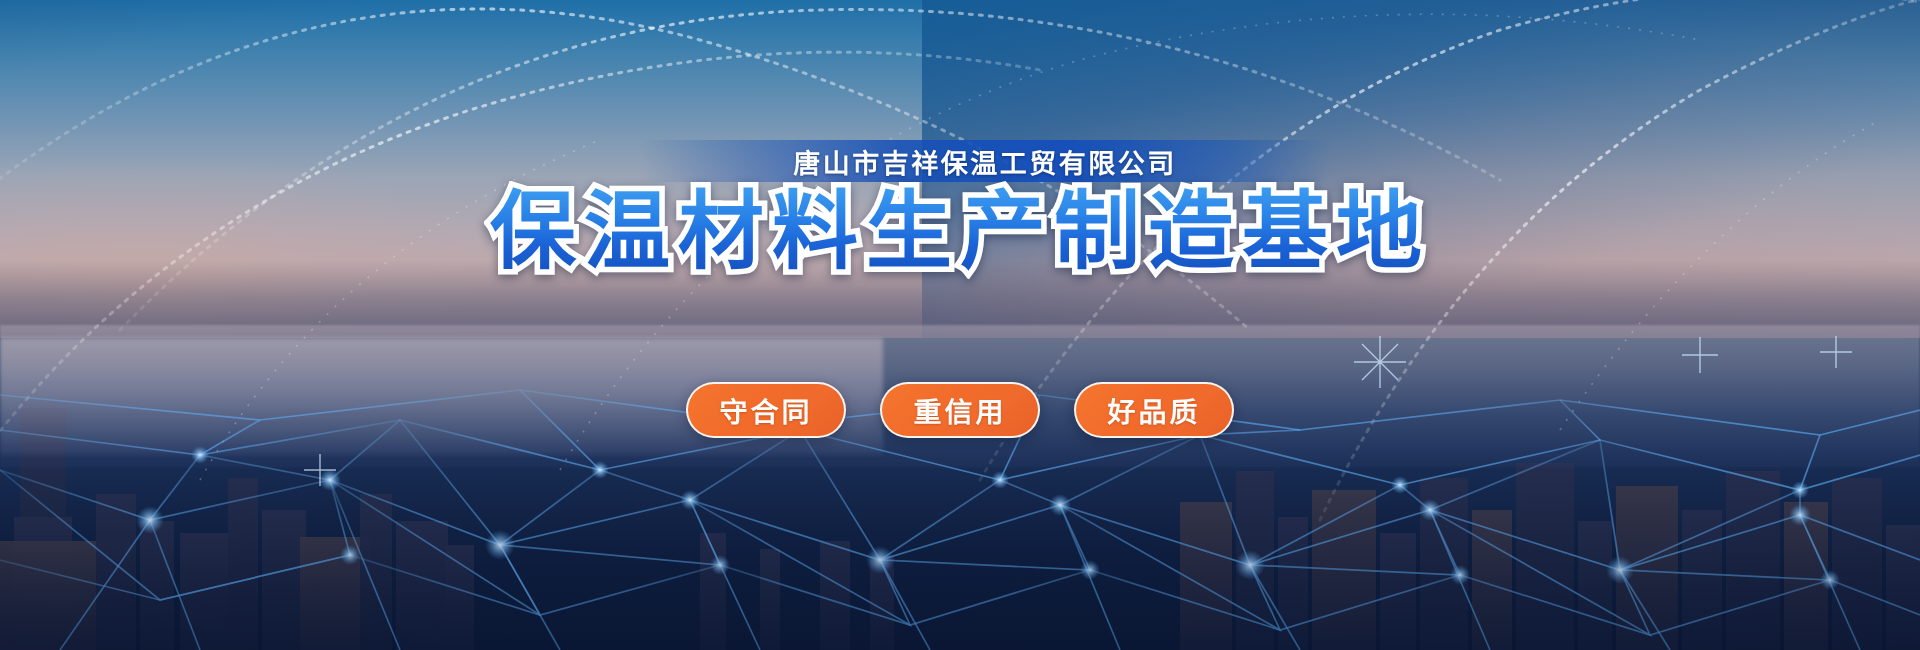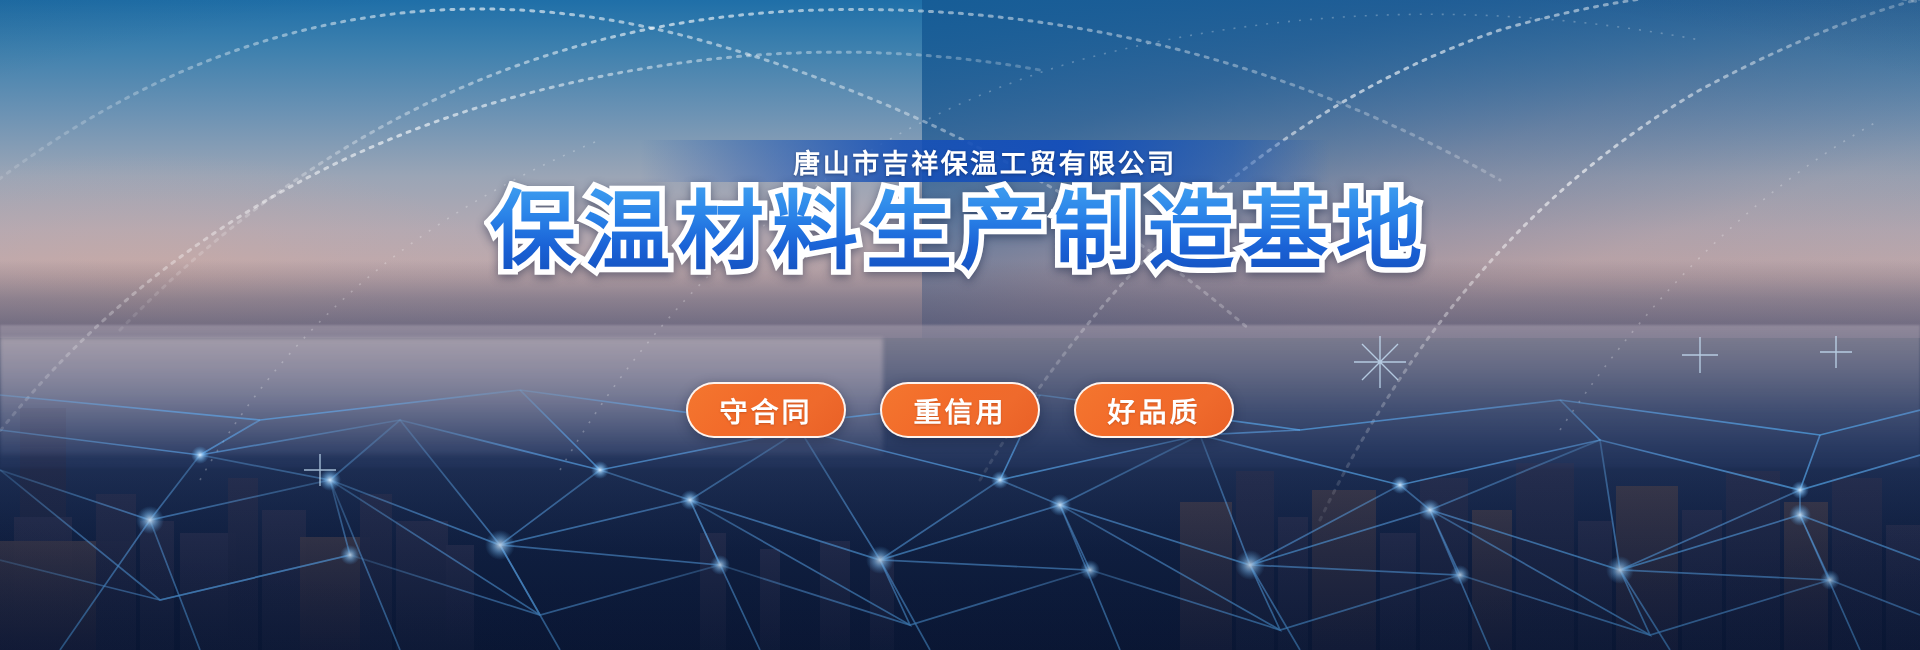--- a/index.html
+++ b/index.html
@@ -10,21 +10,21 @@
   }
   body {
     font-family: "Liberation Sans", "DejaVu Sans", sans-serif;
   }
 
   .banner {
     position: relative;
     width: 1920px;
     height: 650px;
     overflow: hidden;
-    background: #737373;
+    background: #0c4a6e;
     user-select: none;
   }
 
   
   .sky {
     position: absolute;
     inset: 0 0 48% 0;
     background:
       linear-gradient(to bottom,
         #1f6fa8 0%,

